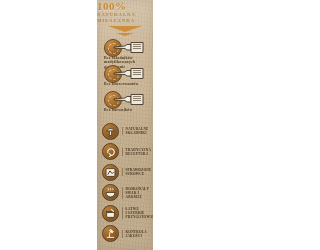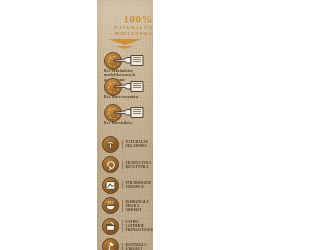--- a/index.html
+++ b/index.html
@@ -21,21 +21,21 @@
     overflow:hidden;
   }
   .panel::after{
     content:"";position:absolute;inset:0;pointer-events:none;
     background:
       radial-gradient(circle at 20% 12%, rgba(255,255,255,.10), transparent 40%),
       radial-gradient(circle at 78% 70%, rgba(120,92,58,.08), transparent 45%);
   }
 
   
-  .hdr{position:relative;z-index:2;padding-top:14px;text-align:right;}
+  .hdr{position:relative;z-index:2;padding-top:1px;text-align:left;}
   .pct{
     font-family:"Liberation Serif", serif;
     font-weight:bold;font-size:11px;letter-spacing:.5px;
     color:#c98a33;line-height:11px;
     text-shadow:0 1px 0 rgba(255,255,255,.35);
   }
   .sub1,.sub2{
     font-family:"Liberation Serif", serif;
     font-weight:bold;color:#b8853a;
     font-size:4.6px;letter-spacing:1.1px;line-height:6px;

